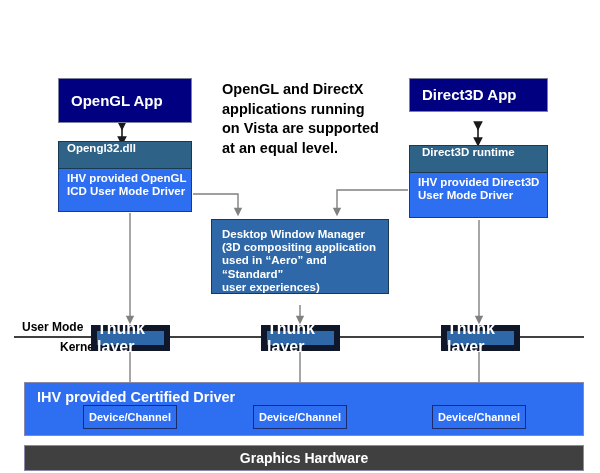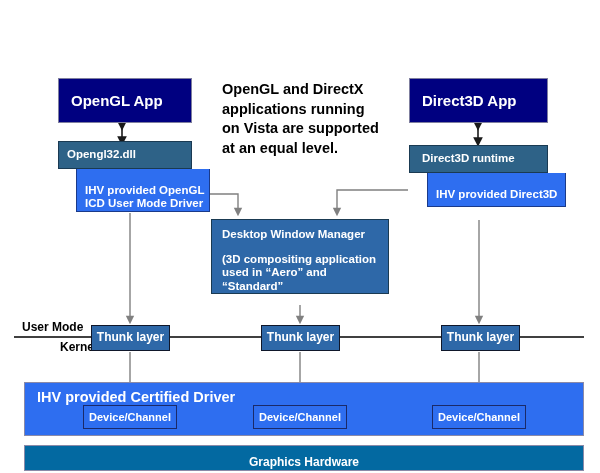--- a/index.html
+++ b/index.html
@@ -31,45 +31,43 @@
     display: flex;
     align-items: center;
     padding-left: 12px;
   }
   
   .runtime-band {
     background: #2e6287;
     border: 1px solid #1a3a52;
     font-size: 11.5px;
     display: flex;
-    align-items: center;
     padding-left: 8px;
   }
   
   .driver-box {
     background: #2e6ef0;
     border: 1px solid #1a3a8a;
     border-top: none;
     font-size: 11.5px;
-    padding: 15px 0 0 8px;
-    margin-left: 18px;
+    padding: 3px 0 0 8px;
   }
   
   .dwm-box {
     background: #2e68a8;
     border: 1px solid #1a3a52;
     font-size: 11.5px;
     padding: 8px 0 0 10px;
   }
-  .dwm-sub { margin-top: 12px; }
+  .dwm-sub { }
   
   .thunk-box {
     background: #2e68a8;
-    border: 1px solid #0f172a;
-    font-size: 12px;
+    border: 6px solid #0f172a;
+    font-size: 16px;
     display: flex;
     align-items: center;
     justify-content: center;
   }
   
   .cert-bar {
     background: #2e6ef0;
     border: 1px solid #8a8aa8;
     font-size: 14.5px;
     padding: 6px 0 0 12px;
@@ -79,25 +77,25 @@
     background: #2e6ef0;
     border: 1px solid #1a2a6a;
     font-size: 11px;
     display: flex;
     align-items: center;
     justify-content: center;
     text-align: center;
   }
   
   .hw-bar {
-    background: #0369a1;
+    background: #404040;
     border: 1px solid #8a8aa8;
-    font-size: 12px;
-    display: flex;
-    align-items: flex-end;
+    font-size: 14px;
+    display: flex;
+    align-items: center;
     justify-content: center;
   }
   
   .caption {
     position: absolute;
     color: #000000;
     font-weight: bold;
     font-size: 14.5px;
     line-height: 1.35;
   }
@@ -194,38 +192,39 @@
     <div>ICD User Mode Driver</div>
   </div>
 
   <div class="caption" style="left:222px; top:80px; width:175px;">
     <div>OpenGL and DirectX</div>
     <div>applications running</div>
     <div>on Vista are supported</div>
     <div>at an equal level.</div>
   </div>
 
-  <div class="box app-box" style="left:409px; top:78px; width:139px; height:45px;">
+  <div class="box app-box" style="left:409px; top:78px; width:139px; height:34px;">
     <span>Direct3D App</span>
   </div>
 
   <div class="box runtime-band" style="left:409px; top:145px; width:139px; height:28px;padding-left:12px;">
     <span>Direct3D runtime</span>
   </div>
 
-  <div class="box driver-box" style="left:409px; top:173px; width:139px; height:34px;">
+  <div class="box driver-box" style="left:409px; top:173px; width:139px; height:45px;">
     <div>IHV provided Direct3D</div>
+    <div>User Mode Driver</div>
   </div>
 
   <div class="box dwm-box" style="left:211px; top:219px; width:178px; height:75px;">
     <div>Desktop Window Manager</div>
     <div class="dwm-sub">
       <div>(3D compositing application</div>
       <div>used in “Aero” and “Standard”</div>
-      <div>equal experiences)</div>
+      <div>user experiences)</div>
     </div>
   </div>
 
   <div class="mode-label" style="left:14px; top:320px;margin-left:8px;">User Mode</div>
   <div class="mode-label" style="left:20px; top:340px;padding-left:40px;">Kernel Mode</div>
 
   <div class="box thunk-box" style="left:91px; top:325px; width:79px; height:26px;">
     <span>Thunk layer</span>
   </div>
   <div class="box thunk-box" style="left:261px; top:325px; width:79px; height:26px;">

